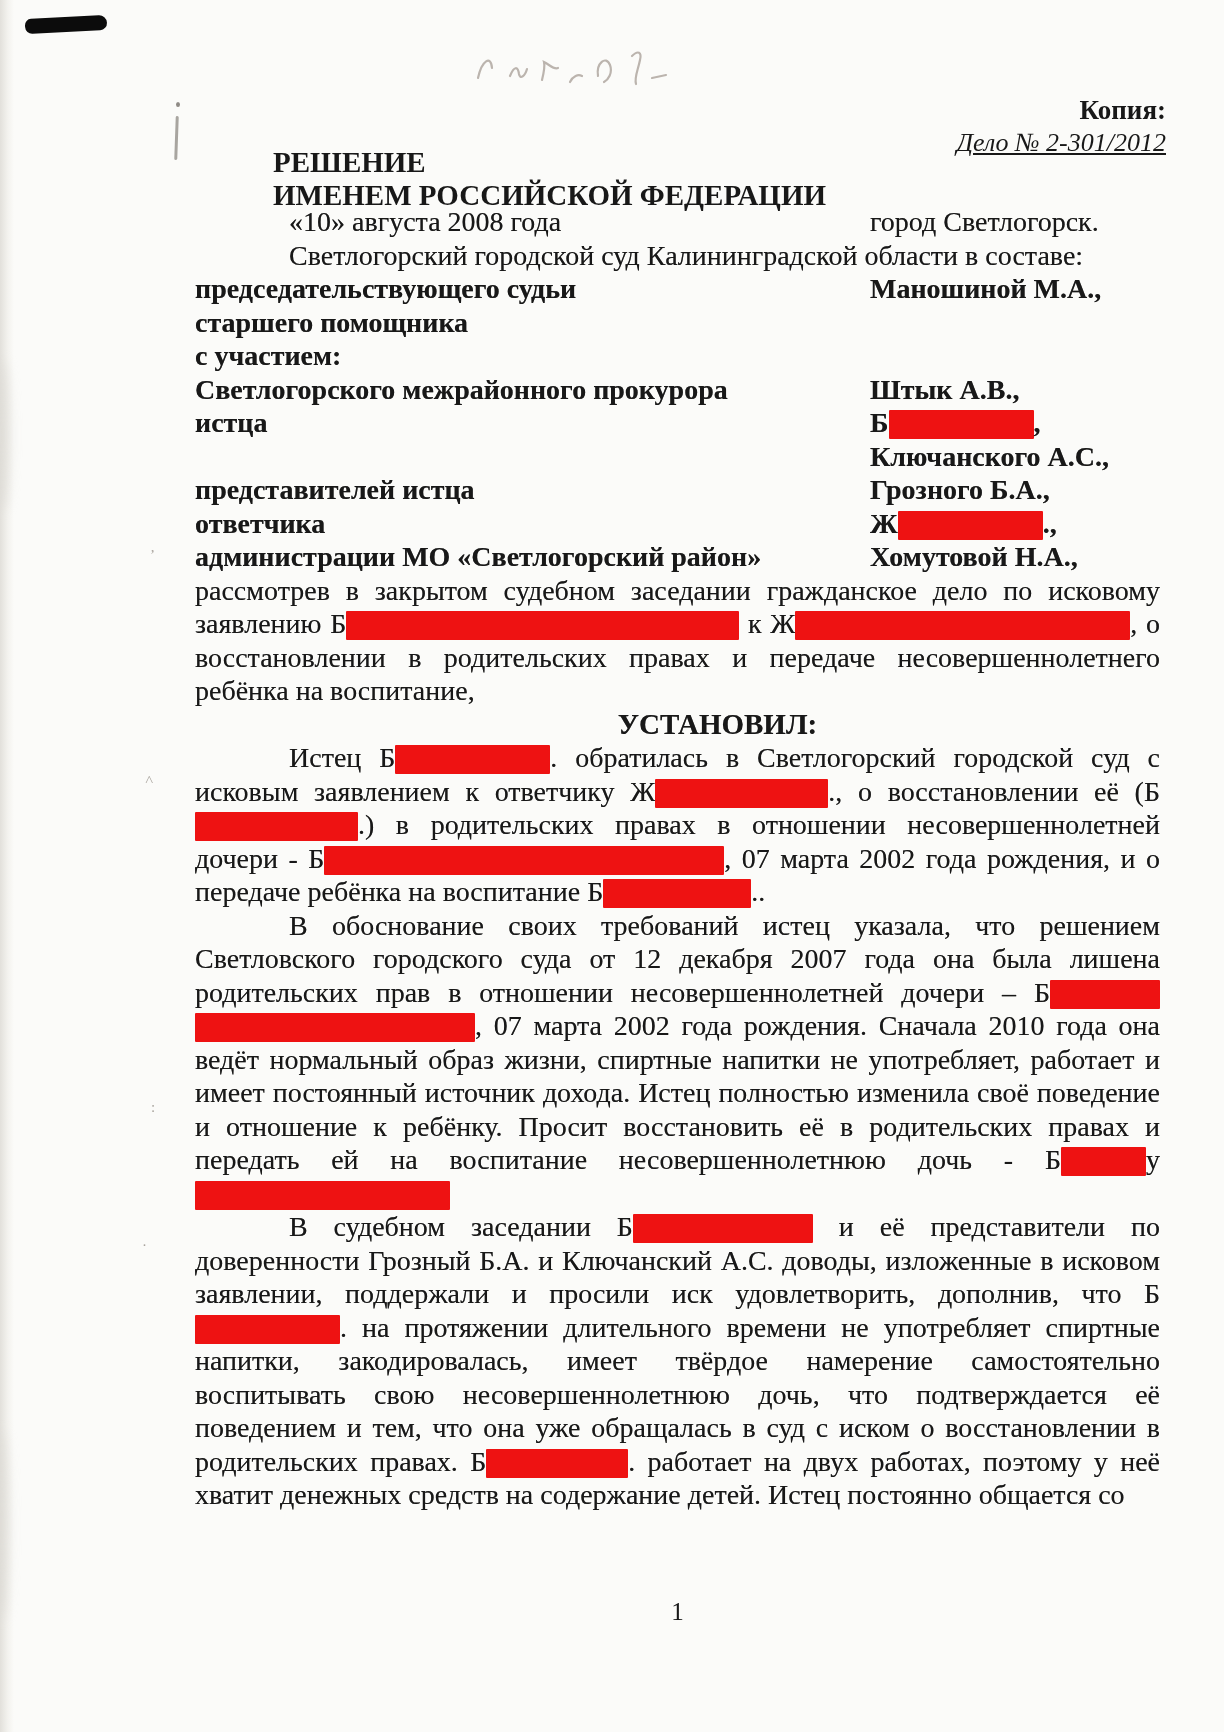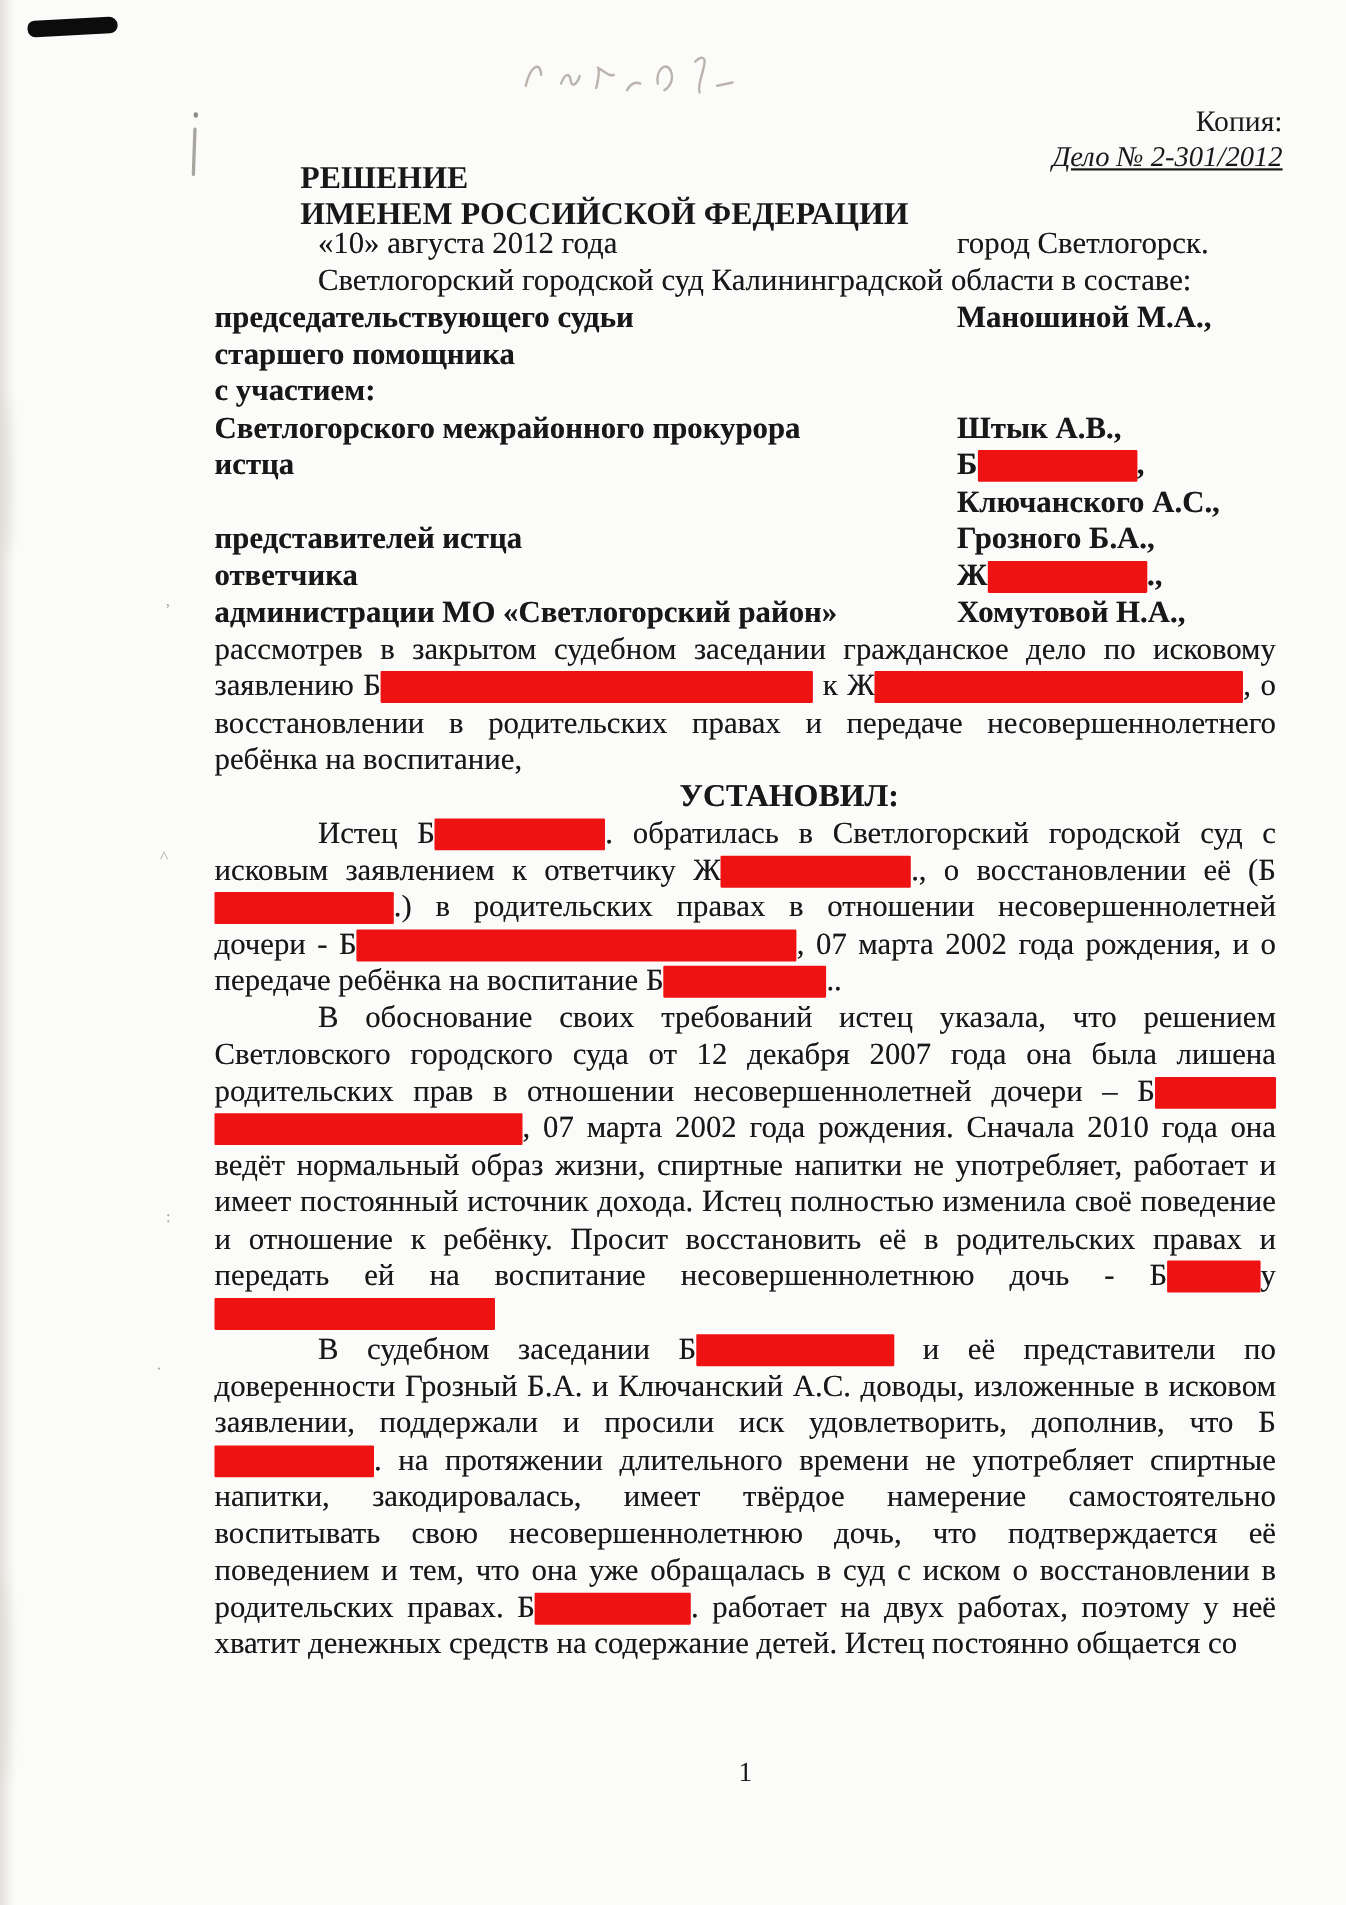--- a/index.html
+++ b/index.html
@@ -18,21 +18,21 @@
   .black-mark {
     position:absolute; left:25px; top:17px; width:82px; height:15px;
     background:#0c0c0c; border-radius:8px 10px 9px 9px; transform:rotate(-3deg);
   }
   .scribble { position:absolute; left:470px; top:38px; }
   .pen-dot { position:absolute; left:176px; top:102px; width:4px; height:5px; background:#8e8a85; border-radius:50%; }
   .pen-line { position:absolute; left:175px; top:116px; width:3px; height:44px; background:#94908a; border-radius:2px; transform:rotate(2deg); opacity:.8; }
   .margin-speck { position:absolute; color:#a9a49e; font-size:15px; line-height:1; }
 
   .header-right { position:absolute; top:95px; right:58px; text-align:right; }
-  .copy-label { font-size:27px; line-height:30px; }
+  .copy-label { font-size:27px; line-height:30px;font-weight:bold; }
   .case-number { font-size:26px; font-weight:normal; font-style:italic; text-decoration:underline; margin-top:3px; }
 
   .titles { position:absolute; left:195px; top:146px; width:965px; text-align:left; }
   .titles .t { font-weight:bold; font-size:29px; line-height:33px; margin-left:78px; }
 
   .body {
     position:absolute; left:195px; top:205px; width:965px;
     font-size:28px; line-height:33.5px;
     text-shadow:0 0 .4px rgba(0,0,0,.5);
   }
@@ -86,21 +86,21 @@
   </div>
 
   <div class="titles">
     <div class="t">РЕШЕНИЕ</div>
     <div class="t">ИМЕНЕМ РОССИЙСКОЙ ФЕДЕРАЦИИ</div>
   </div>
 
   <div class="body">
 
     <div class="date-row">
-      <span>«10» августа 2012 года</span>
+      <span>«10» августа 2008 года</span>
       <span class="city">город Светлогорск.</span>
     </div>
 
     <div class="court-intro">Светлогорский городской суд Калининградской области в составе:</div>
 
     <div class="comp-row">
       <span class="lbl">председательствующего судьи</span>
       <span class="val">Маношиной М.А.,</span>
     </div>
     <div class="comp-row">

